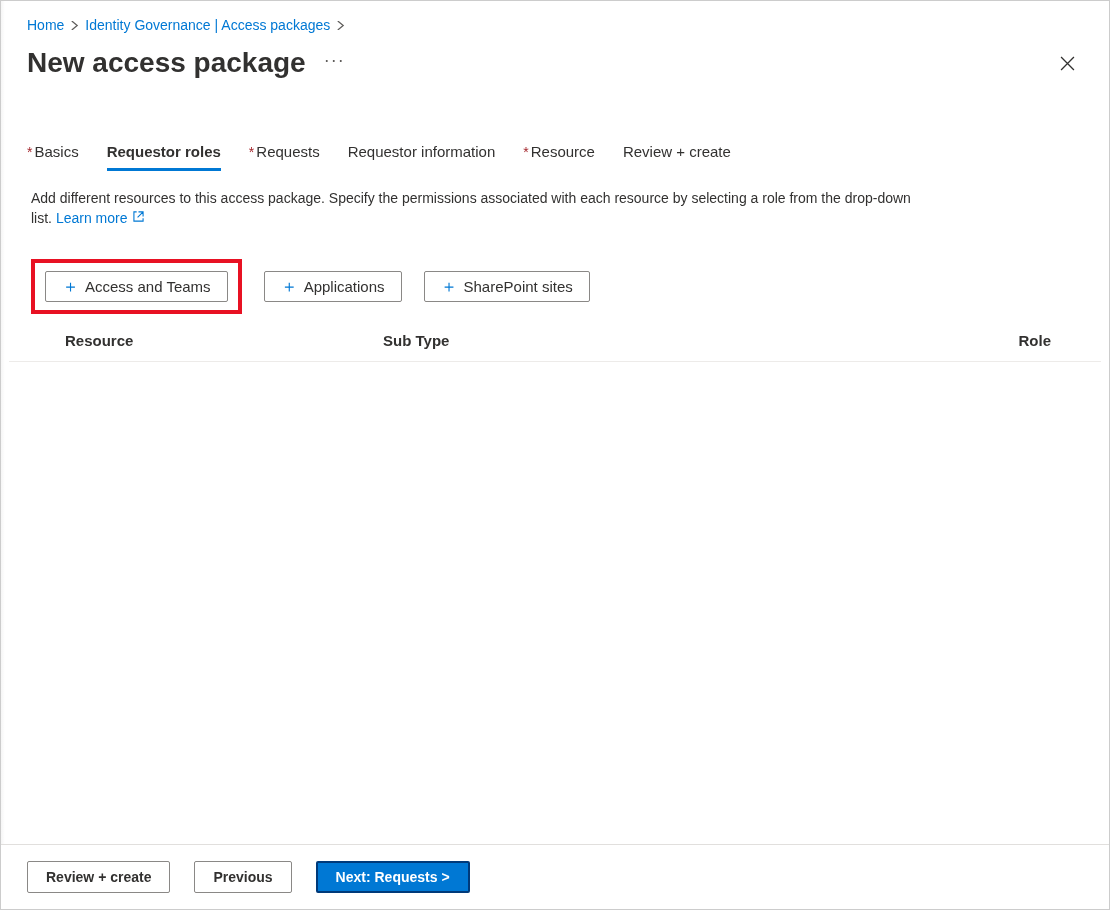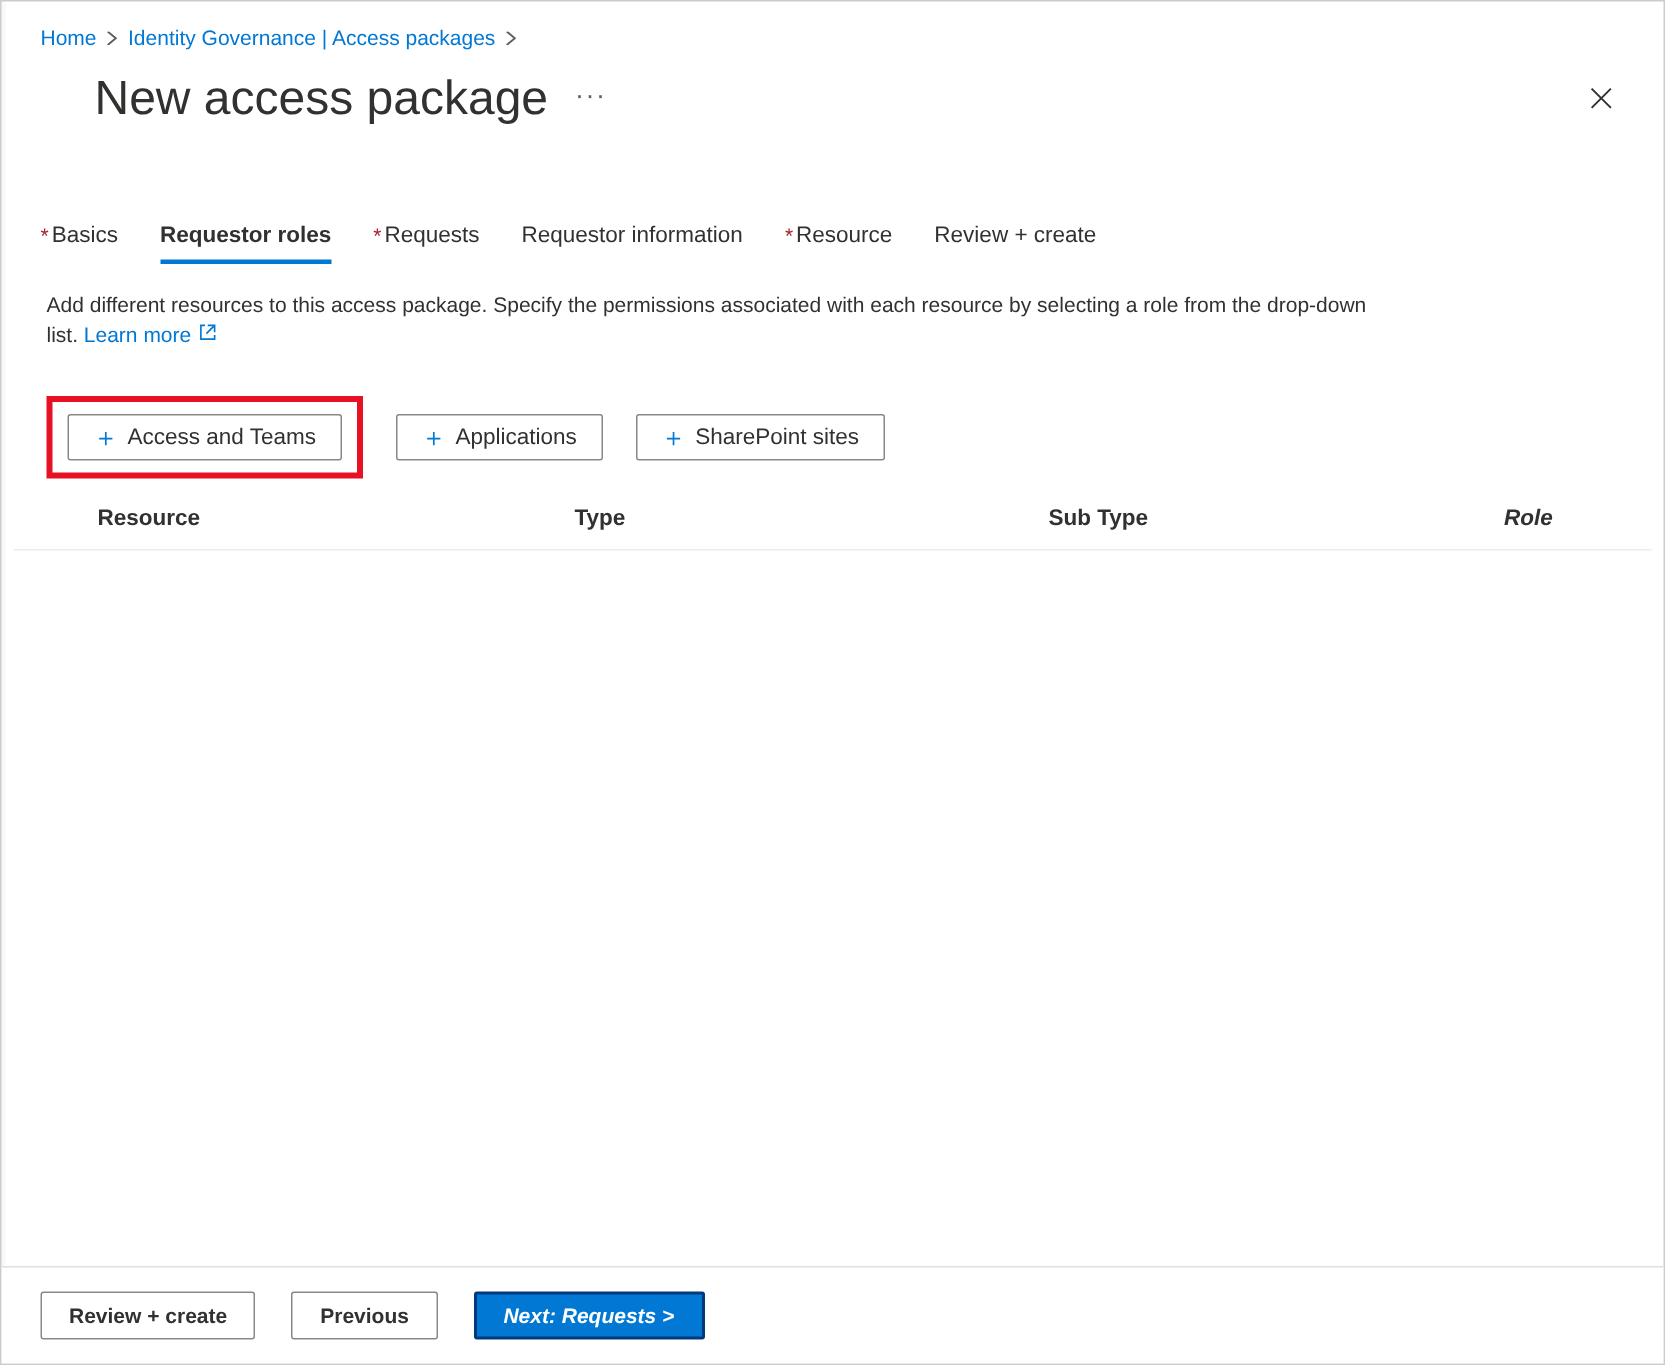--- a/index.html
+++ b/index.html
@@ -31,24 +31,23 @@
     .breadcrumb .chev {
       color: #605e5c;
       font-size: 13px;
     }
     .page-header {
       display: flex;
       align-items: center;
       padding: 6px 26px 18px 26px;
     }
     .page-title {
-      font-size: 32px;
-      font-weight: 400;
-      color: #323130;
-      margin-left: 36px;
+      font-size: 28px;
+      font-weight: 700;
+      color: #323130;
     }
     .ellipsis {
       margin-left: 18px;
       color: #605e5c;
       font-size: 18px;
       letter-spacing: 1px;
       line-height: 1;
       position: relative;
       top: -3px;
     }
@@ -149,21 +148,21 @@
       padding: 18px 30px 12px 56px;
       font-size: 15px;
       font-weight: 600;
       color: #323130;
       border-bottom: 1px solid #edebe9;
       margin: 0 8px;
     }
     .th-resource { flex: 0 0 318px; }
     .th-type { flex: 0 0 316px; }
     .th-subtype { flex: 0 0 288px; }
-    .th-role { flex: 1; text-align: center; padding-right: 20px; font-style: italic; }
+    .th-role { flex: 1; text-align: right; padding-right: 20px; }
     .footer {
       position: absolute;
       bottom: 0;
       left: 0;
       right: 0;
       display: flex;
       gap: 24px;
       padding: 16px 26px;
       border-top: 1px solid #e1dfdd;
       background: #fff;
@@ -177,21 +176,20 @@
       color: #323130;
       cursor: pointer;
       font-family: inherit;
       border-radius: 2px;
     }
     .footer-btn.primary {
       background: #0078d4;
       color: #fff;
       border: 2px solid #003a7a;
       padding: 6px 18px;
-      font-style: italic;
     }
     .shadowbox {
       position: absolute;
       left: 0; top: 0; bottom: 0;
       width: 4px;
       background: linear-gradient(90deg, rgba(0,0,0,0.04), transparent);
       pointer-events: none;
     }
   </style>
 </head>
@@ -269,21 +267,20 @@
     <span>Applications</span>
   </button>
   <button class="add-btn">
     <span class="plus">＋</span>
     <span>SharePoint sites</span>
   </button>
 </div>
 
 <div class="table-headers">
   <div class="th-resource">Resource</div>
-  <div class="th-type">Type</div>
   <div class="th-subtype">Sub Type</div>
   <div class="th-role">Role</div>
 </div>
 
 <div class="footer">
   <button class="footer-btn">Review + create</button>
   <button class="footer-btn">Previous</button>
   <button class="footer-btn primary">Next: Requests &gt;</button>
 </div>
 

